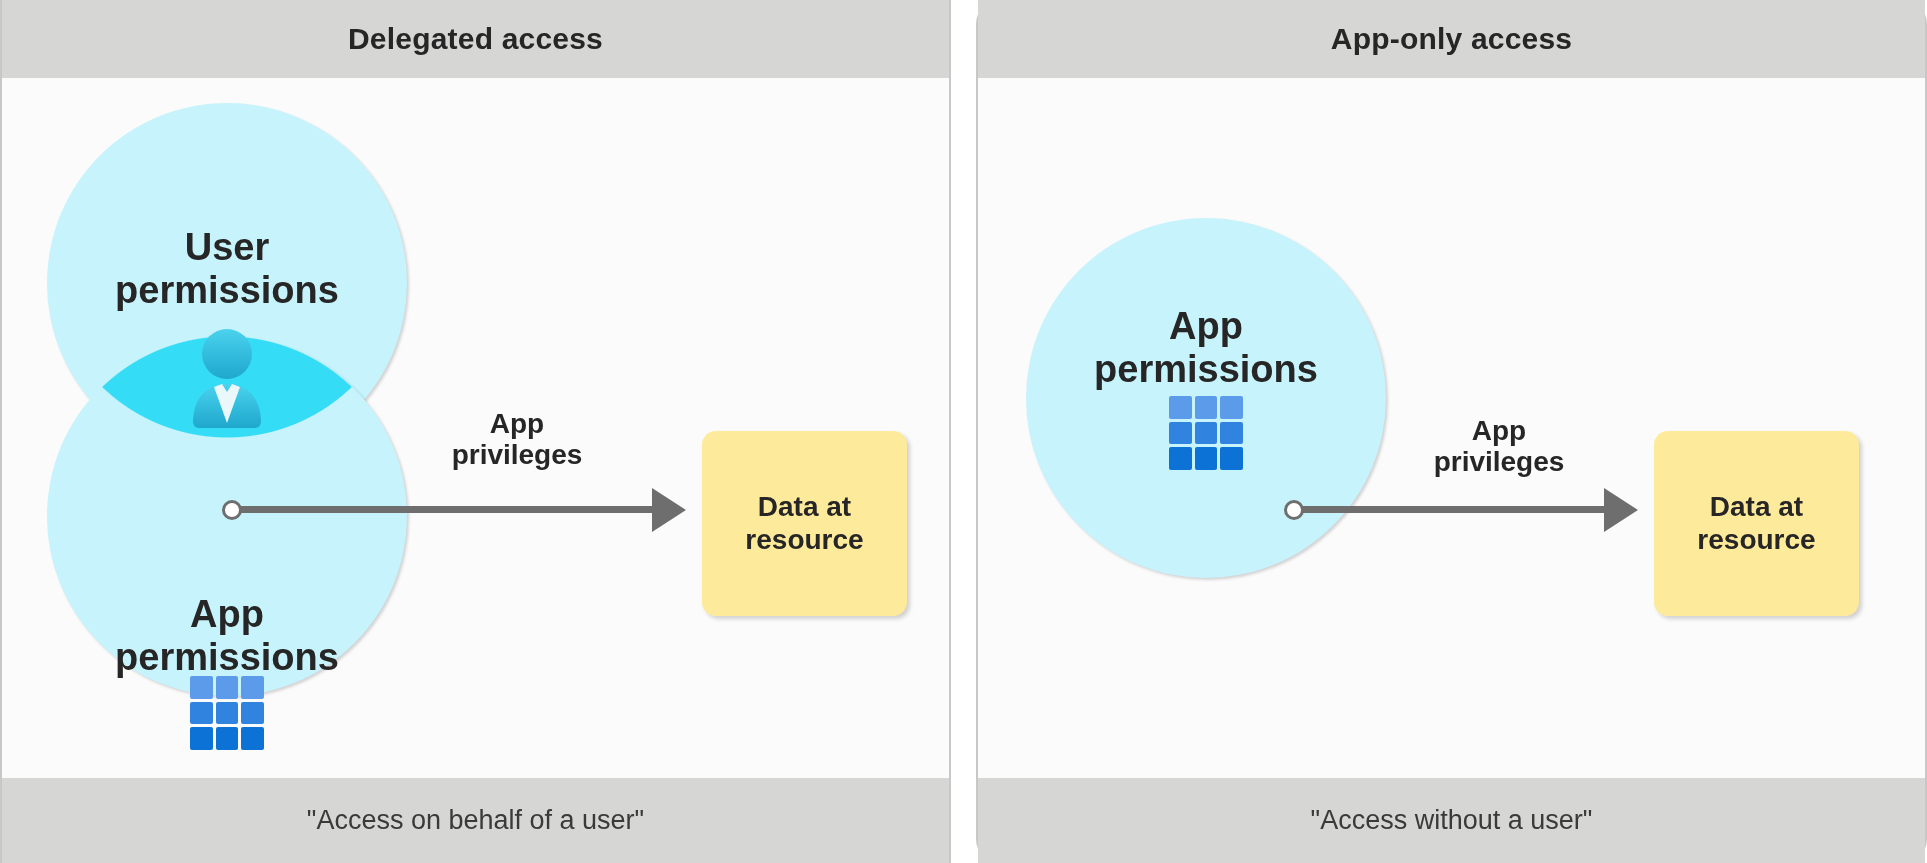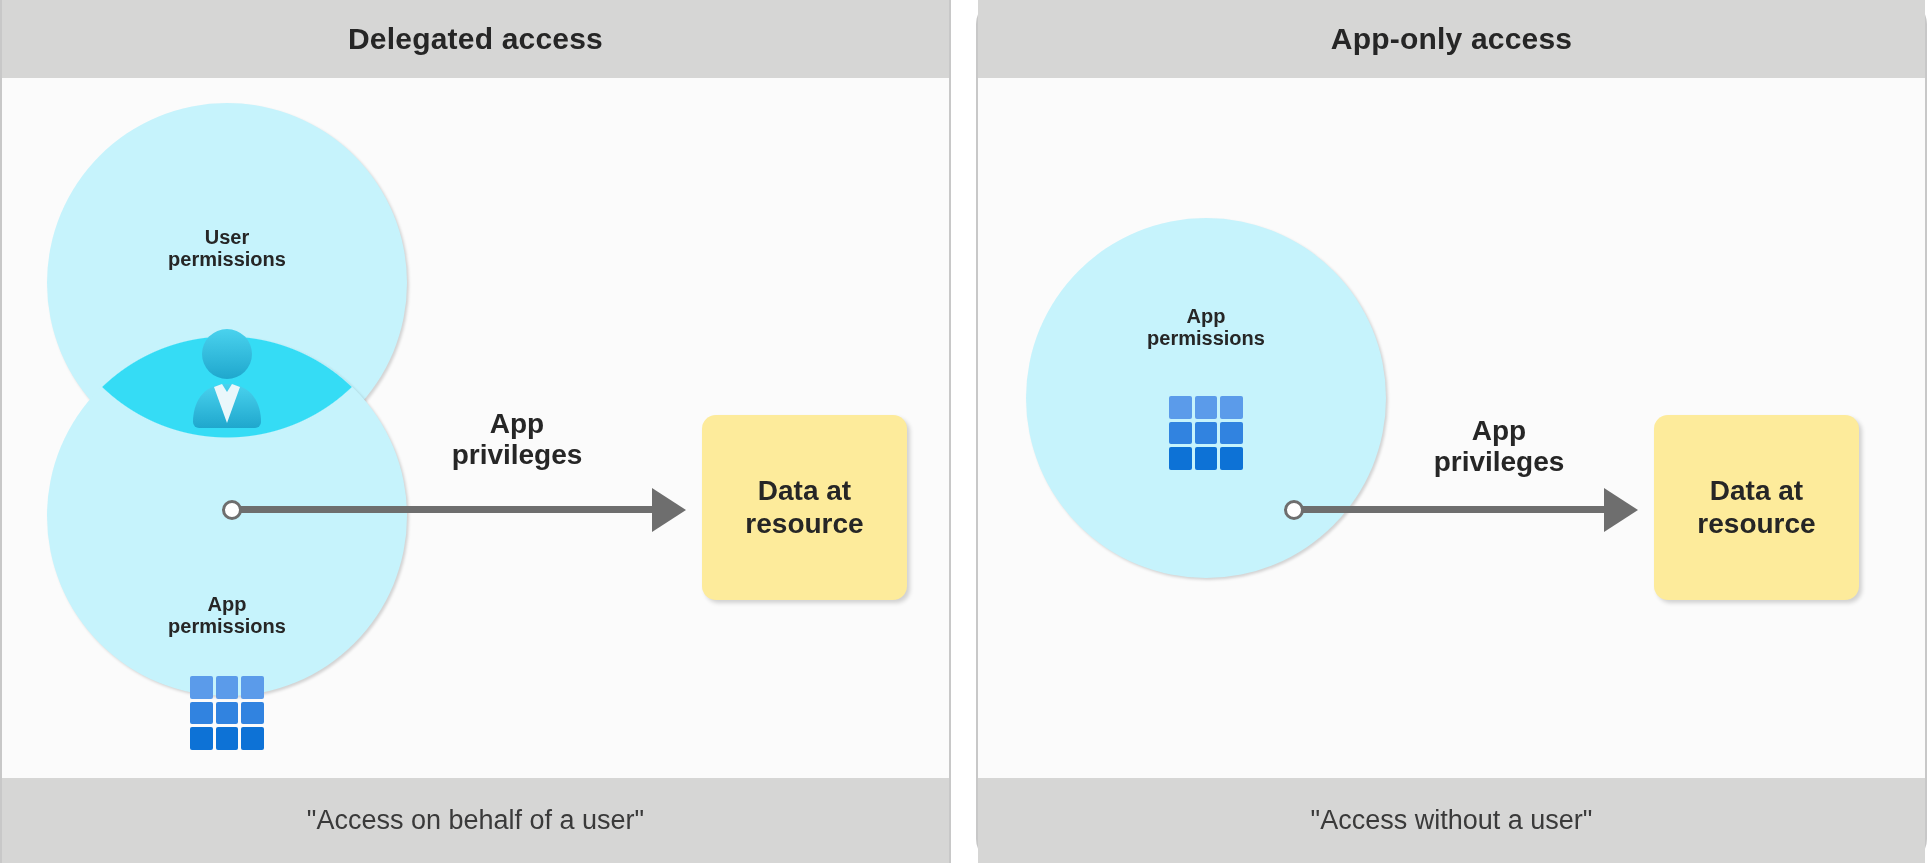--- a/index.html
+++ b/index.html
@@ -77,21 +77,21 @@
   }
   .venn-lens {
     position: absolute;
     background: #35dcf5;
     pointer-events: none;
   }
   .circle-label {
     position: absolute;
     width: 100%;
     text-align: center;
-    font-size: 20px;
+    font-size: 38px;
     font-weight: bold;
     color: #262626;
     line-height: 1.12;
   }
 
   
   .grid-icon {
     position: absolute;
     display: grid;
     grid-template-columns: repeat(3, 1fr);
@@ -142,20 +142,21 @@
   
   .resource-box {
     position: absolute;
     background: #fdeb9b;
     border-radius: 14px;
     box-shadow: 3px 3px 4px rgba(0,0,0,0.17);
     display: flex;
     align-items: center;
     justify-content: center;
     text-align: center;
+    margin-top: 16px;
   }
   .resource-box-label {
     font-size: 28px;
     font-weight: bold;
     color: #262626;
     line-height: 1.15;
   }
 </style>
 </head>
 <body>

